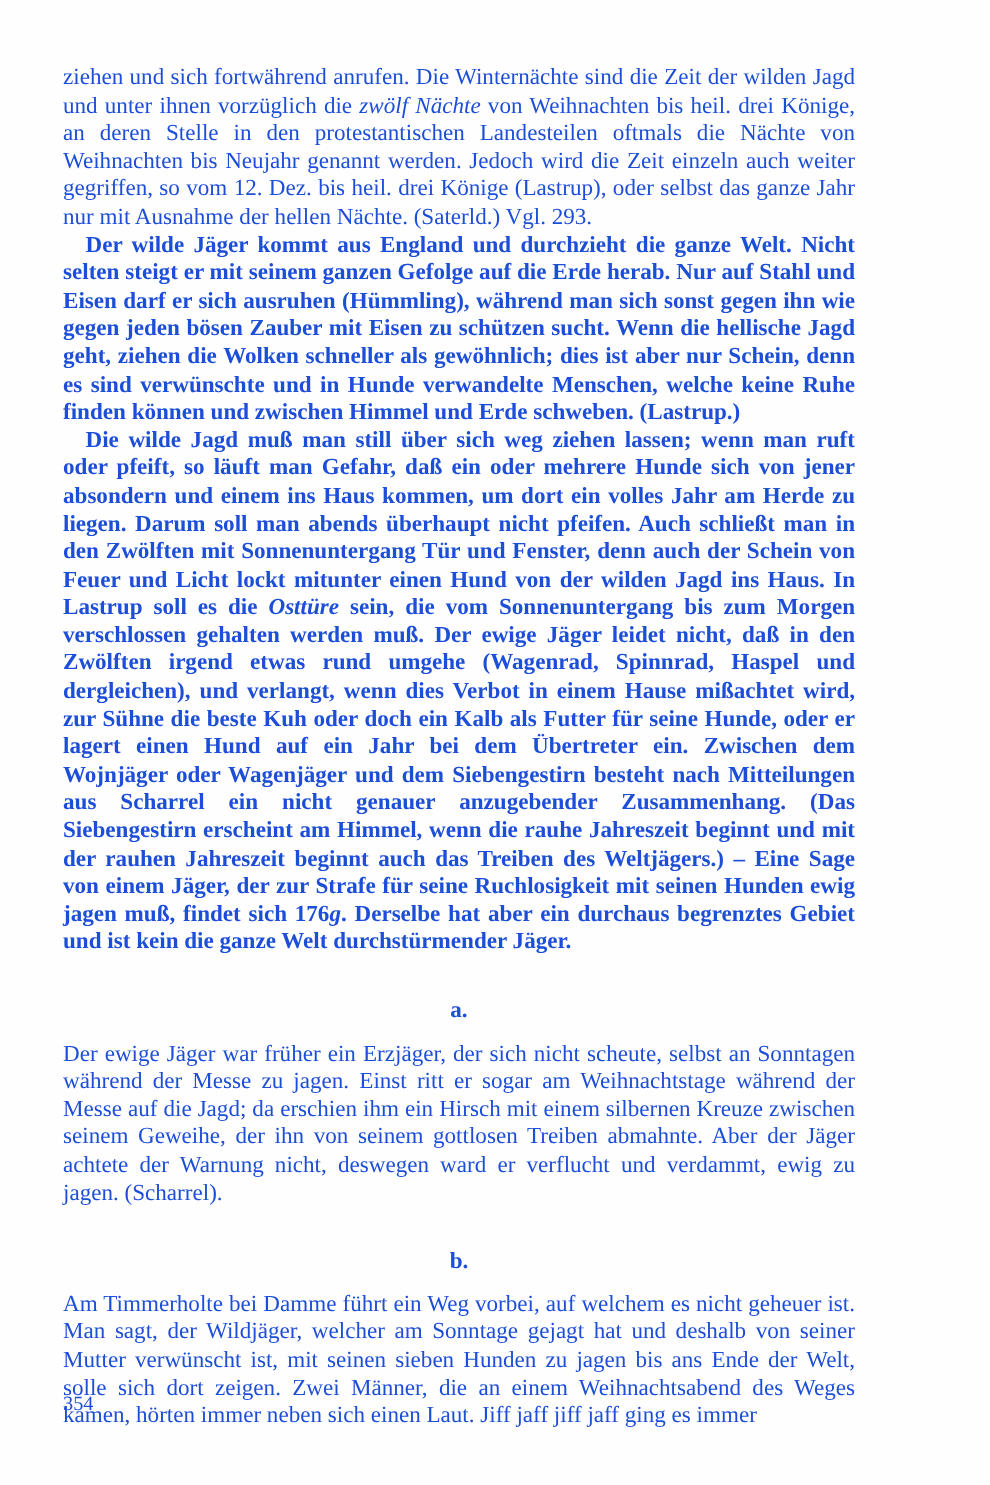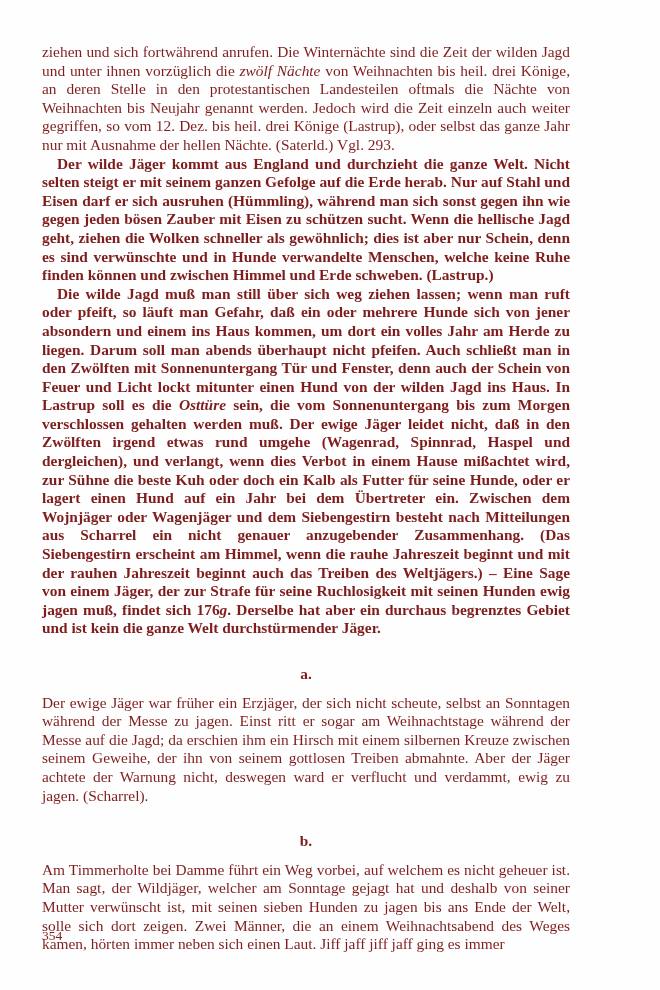--- a/index.html
+++ b/index.html
@@ -8,21 +8,21 @@
     background: #ffffff;
   }
   .page {
     position: relative;
     width: 660px;
     height: 990px;
     background: #fefefe;
     box-sizing: border-box;
     overflow: hidden;
     font-family: "Liberation Serif", "DejaVu Serif", serif;
-    color: #7f1d1d;
+    color: #1d4ed8;
   }
   .text-block {
     position: absolute;
     top: 43px;
     left: 42px;
     width: 528px;
     font-size: 15.4px;
     line-height: 18.6px;
   }
   p.para {

